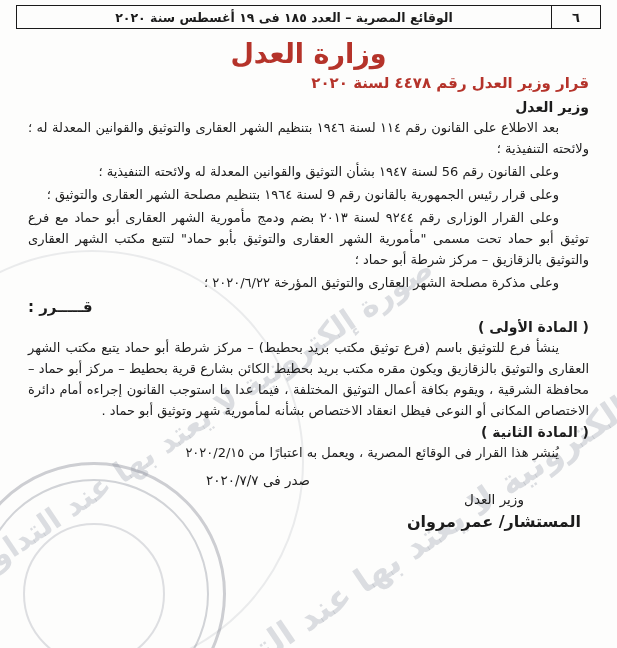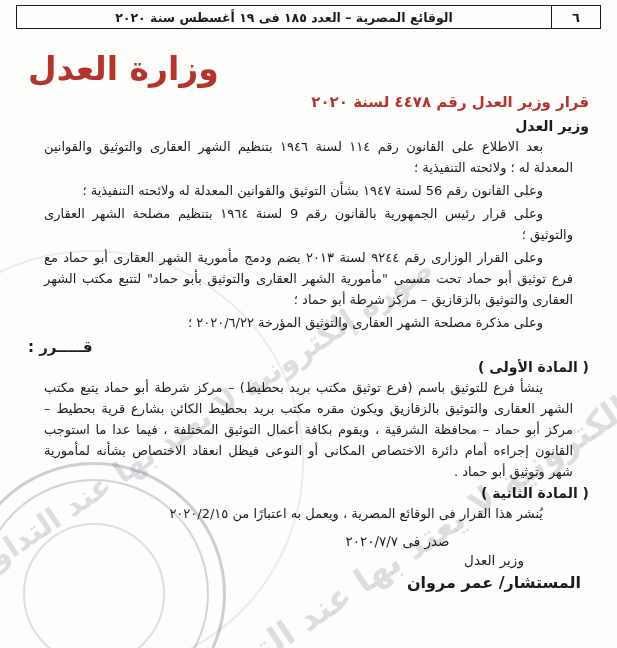--- a/index.html
+++ b/index.html
@@ -73,63 +73,63 @@
     width: 48px;
     border-left: 1.5px solid #1a1a1a;   
     display: flex; align-items: center; justify-content: center;
     font-size: 13px;
   }
   .gz-header .issue {
     flex: 1;
     display: flex; align-items: center; justify-content: center;
   }
   .doc-title {
-    margin-top: 20px;
-    text-align: left;
-    font-size: 33px;
+    margin-top: 9px;
+    text-align: center;
+    font-size: 27px;
     font-weight: bold;
     color: var(--title-red, #b5332a);
     letter-spacing: 1px;
   }
   .doc-subtitle {
     margin-top: 5px;
     text-align: right;
     font-size: 15px;
     font-weight: bold;
     color: var(--title-red, #b5332a);
   }
   .salutation {
     margin-top: 7px;
     font-size: 14px;
     font-weight: bold;
     text-align: right;
   }
   p.body-par {
-    margin: 2px 16px;
+    margin: 2px 0;
     font-size: 13px;
     line-height: 21px;
     text-align: justify;
     text-indent: 30px;
   }
   .decision-word {
     margin: 5px 0 2px 0;
     text-align: left;
     font-size: 15px;
     font-weight: bold;
   }
   .article-heading {
     margin: 3px 0 1px 0;
     font-size: 14px;
     font-weight: bold;
   }
   .issued-line {
     margin-top: 9px;
     font-size: 13.5px;
     direction: rtl;
-    text-align: center;
+    text-align: left;
     padding-left: 178px;   
   }
   .signature {
     width: 190px;
     margin-top: 3px;
     text-align: center;
   }
   .sig-title { font-size: 13.5px; }
   .sig-name  { margin-top: 5px; font-size: 16px; font-weight: bold; }
 </style>

